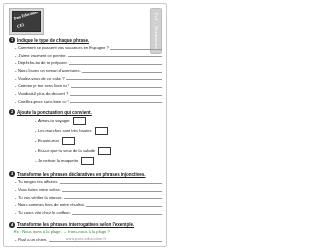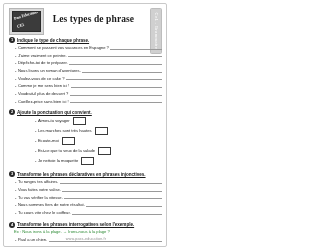--- a/index.html
+++ b/index.html
@@ -188,21 +188,20 @@
 
 <div class="page">
 
   <div class="header">
     <div class="logo">
       <div class="logo-inner">
         <span class="logo-word logo-w1">Pass Education</span>
         <span class="logo-word logo-w2">CE1</span>
       </div>
     </div>
-    <div class="title">Les types de phrase</div>
     <div class="side-tab">
       <span>Ce1 - Grammaire</span>
     </div>
   </div>
 
   <div class="content">
 
     <div class="ex">
       <div class="ex-head">
         <span class="bullet">1</span>

